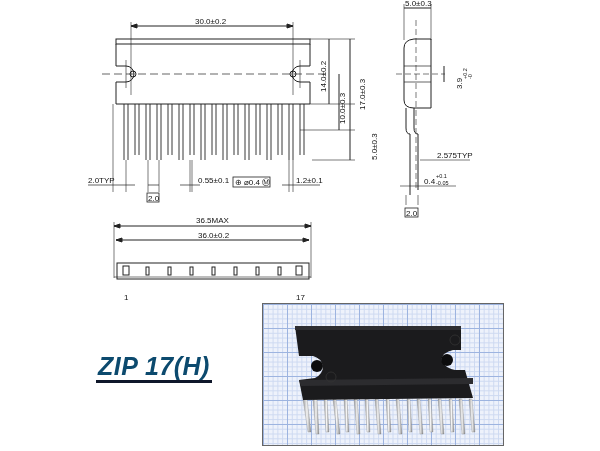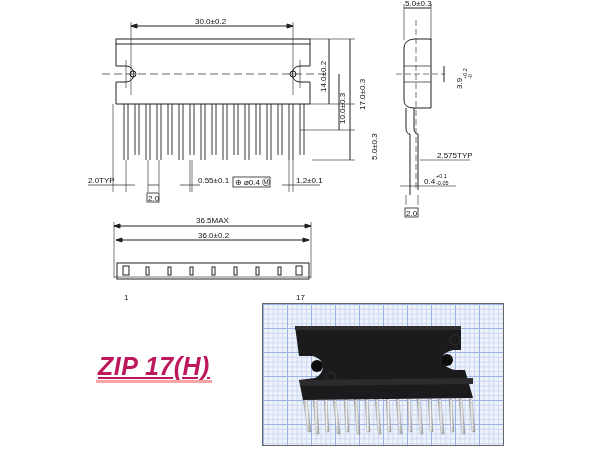--- a/index.html
+++ b/index.html
@@ -1,20 +1,20 @@
 <!DOCTYPE html>
 <html><head>
 <meta charset="utf-8">
 <style>
   html,body{margin:0;padding:0;background:#ffffff;}
   body{width:600px;height:451px;position:relative;overflow:hidden;font-family:"Liberation Sans",sans-serif;}
   #drawing{position:absolute;left:0;top:0;}
   .dimtxt{font-family:"Liberation Sans",sans-serif;font-size:8px;fill:#111;}
   .small{font-size:5.5px;}
-  #title{position:absolute;left:96px;top:352px;font-family:"Liberation Sans",sans-serif;font-weight:bold;font-style:italic;font-size:25px;color:#be185d;letter-spacing:0.5px;border-bottom:3px solid #fca5a5;line-height:28px;padding:0 2px 0 2px;text-decoration:underline;}
+  #title{position:absolute;left:96px;top:352px;font-family:"Liberation Sans",sans-serif;font-weight:bold;font-style:italic;font-size:25px;color:#0c4a6e;letter-spacing:0.5px;border-bottom:3px solid #0f172a;line-height:28px;padding:0 2px 0 2px;}
   #photo{position:absolute;left:262px;top:303px;width:240px;height:141px;border:1px solid #666;overflow:hidden;
     background-color:#eef2fb;
     background-image:
       linear-gradient(#9db4e0 1px, transparent 1px),
       linear-gradient(90deg,#9db4e0 1px, transparent 1px),
       linear-gradient(#cdd9f1 1px, transparent 1px),
       linear-gradient(90deg,#cdd9f1 1px, transparent 1px);
     background-size:24px 24px,24px 24px,4.8px 4.8px,4.8px 4.8px;}
 </style>
 </head>

